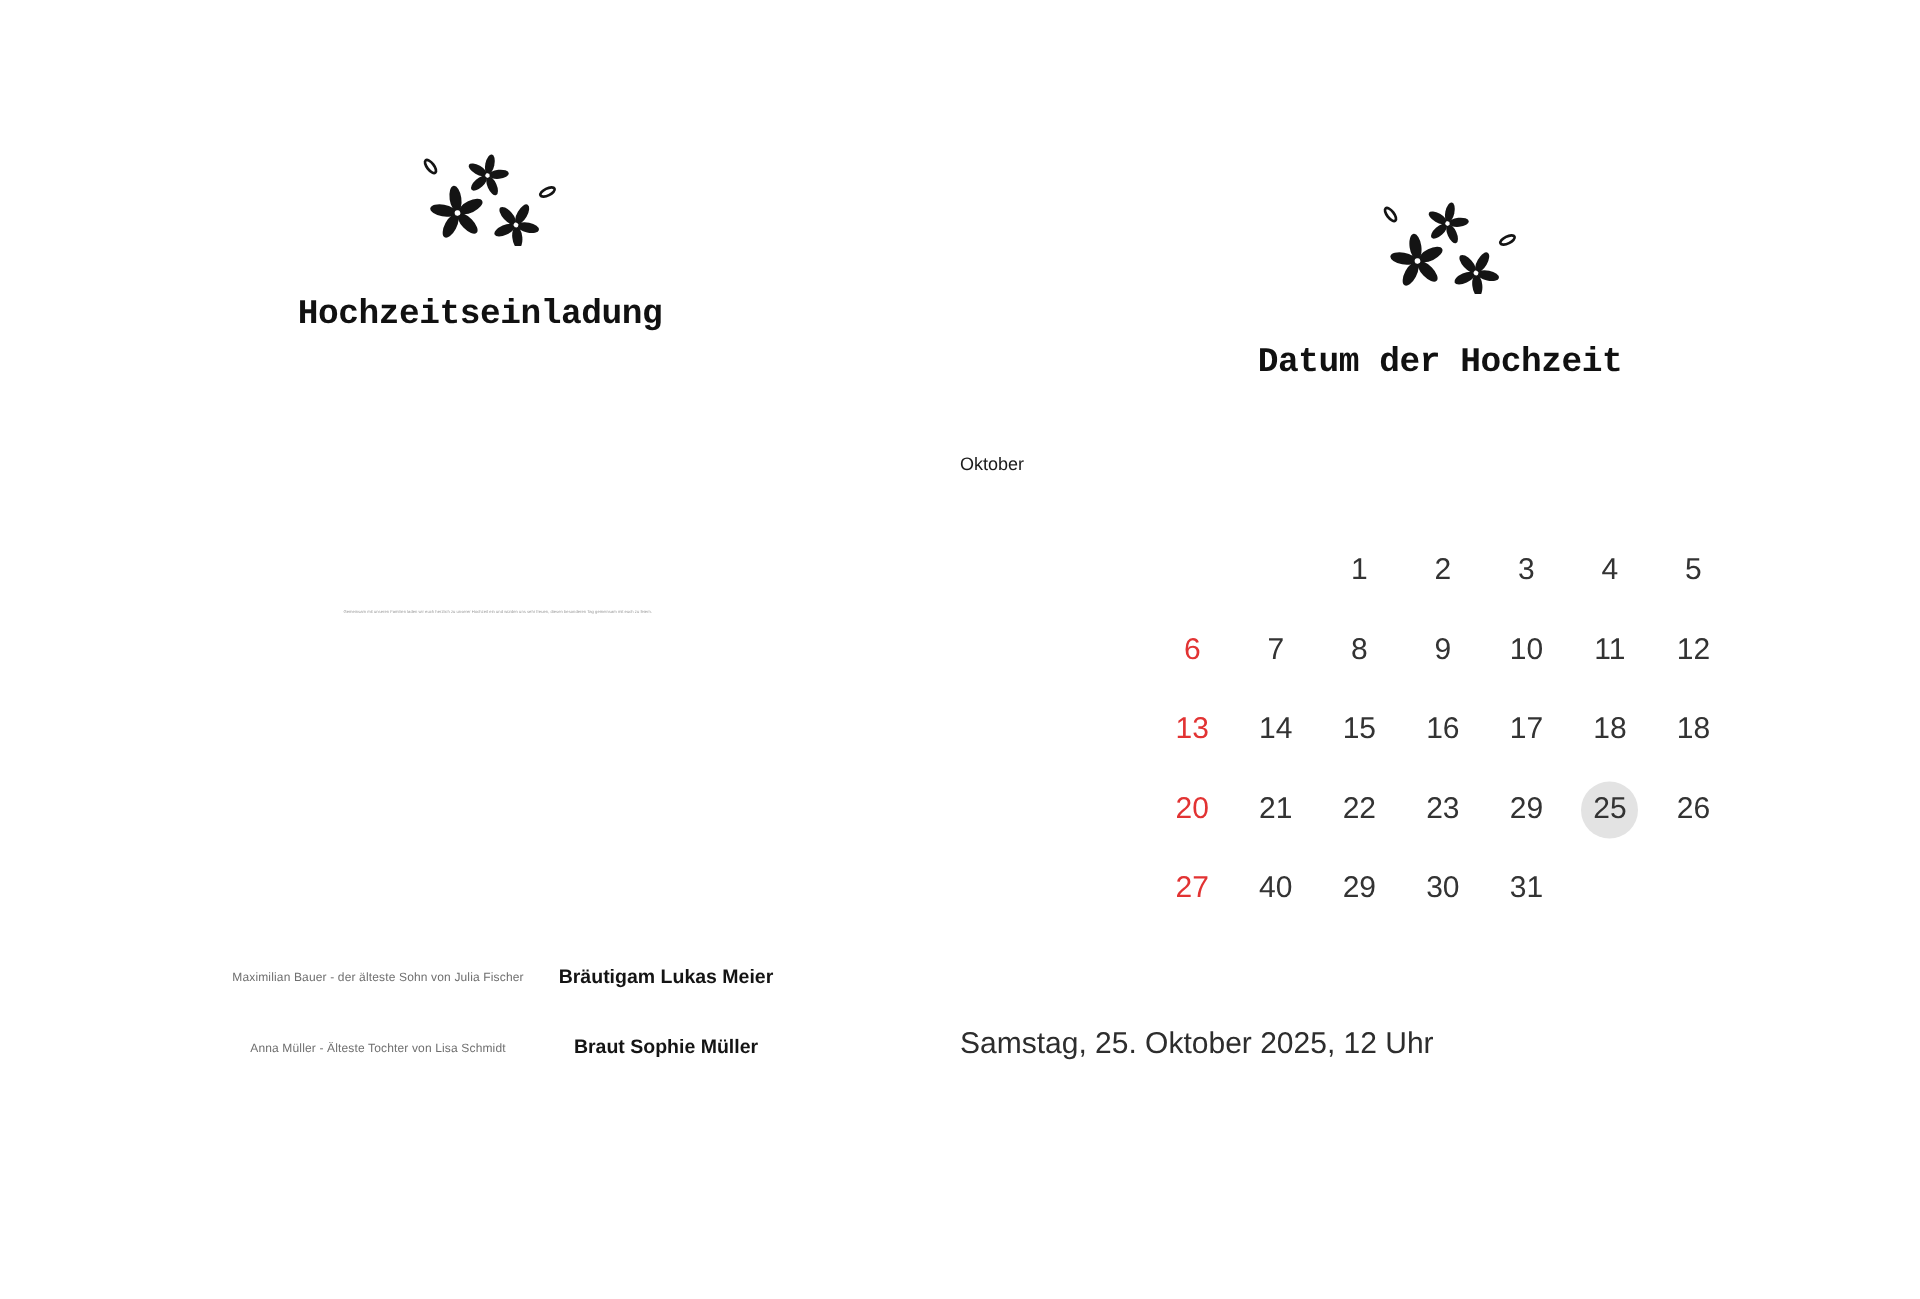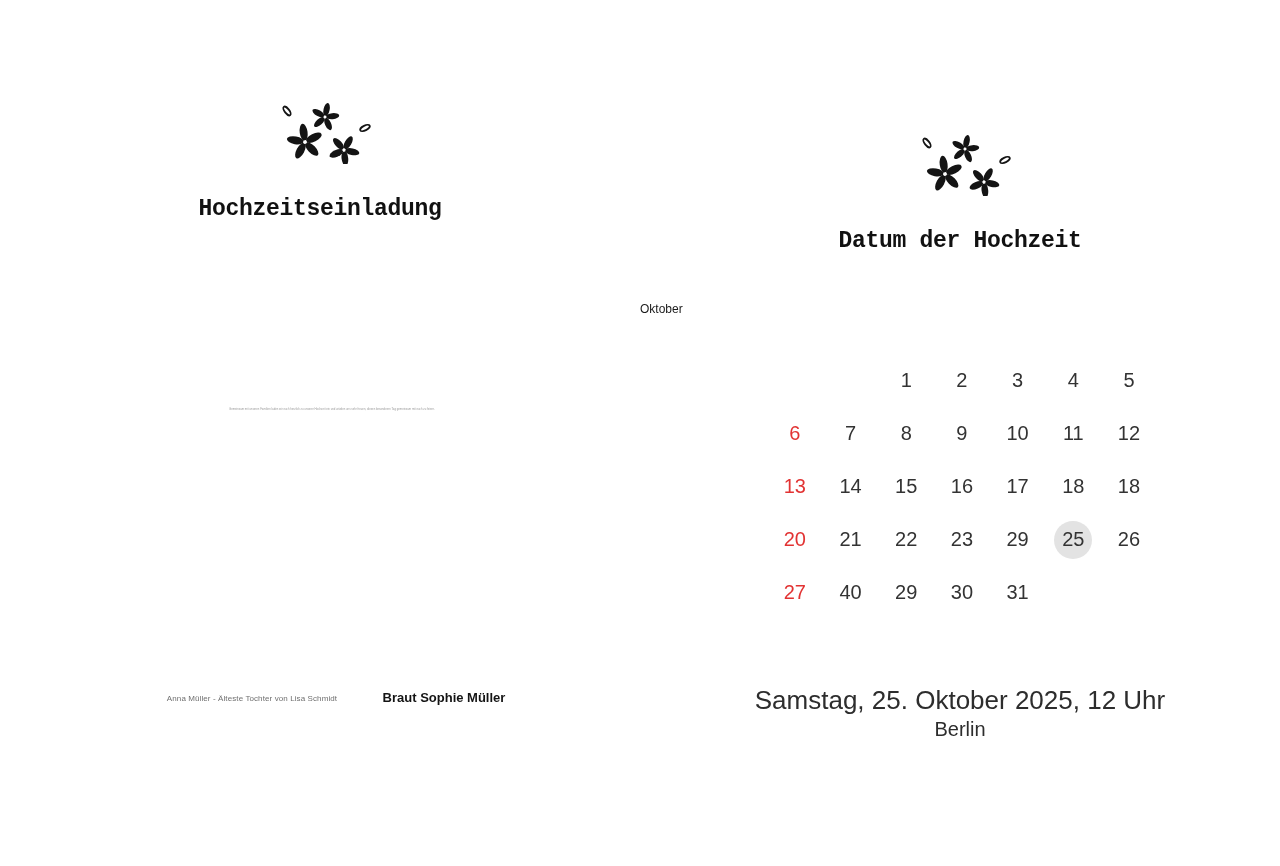--- a/index.html
+++ b/index.html
@@ -73,22 +73,21 @@
   }
   .day span{
     width:38px;height:38px;border-radius:50%;
     display:flex;align-items:center;justify-content:center;
   }
   .day.red{color:var(--red,#e23333);}
   .day.sel span{background:var(--selbg,#e3e3e3);}
 
   .datetime-line{
     position:absolute;left:0;top:653px;width:640px;
-    text-align:center;
-    font-size:26px;color:#2d2d2d;
+    font-size:20px;color:#2d2d2d;
   }
   .location-line{
     position:absolute;left:0;top:686px;width:640px;
     text-align:center;
     font-size:20px;color:#2d2d2d;
   }
 </style>
 </head>
 <body>
 
@@ -122,20 +121,24 @@
     <svg class="flowers" viewBox="0 0 96 64">
       <use href="#flowercluster"></use>
     </svg>
 
     <div class="page-title">Hochzeitseinladung</div>
 
     <div class="intro-wrap">
       <span>Gemeinsam mit unseren Familien laden wir euch herzlich zu unserer Hochzeit ein und würden uns sehr freuen, diesen besonderen Tag gemeinsam mit euch zu feiern.</span>
     </div>
 
+    <div class="couple-row r1">
+      <div class="parent-line">Maximilian Bauer - der älteste Sohn von Julia Fischer</div>
+      <div class="person-name">Bräutigam Lukas Meier</div>
+    </div>
 
     <div class="couple-row r2">
       <div class="parent-line">Anna Müller - Älteste Tochter von Lisa Schmidt</div>
       <div class="person-name">Braut Sophie Müller</div>
     </div>
   </div>
 
   <div class="page page-right">
 
     <svg class="flowers" viewBox="0 0 96 64">
@@ -249,16 +252,15 @@
         <div class="day">
           <span></span>
         </div>
         <div class="day">
           <span></span>
         </div>
       </div>
 
     <div class="datetime-line">Samstag, 25. Oktober 2025, 12 Uhr</div>
 
-    <div class="location-line">Berlin</div>
   </div>
 
 </div>
 
 </body></html>

